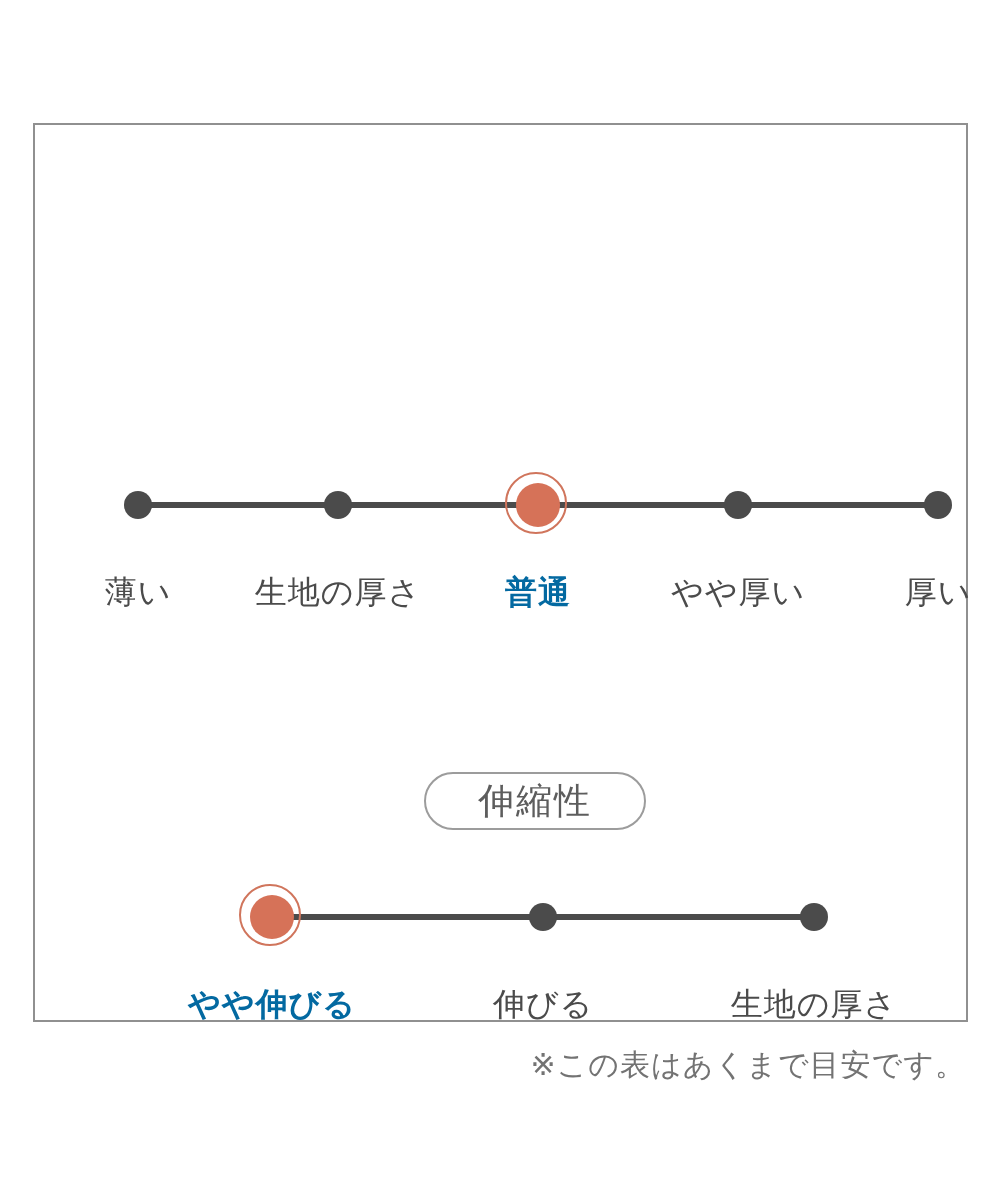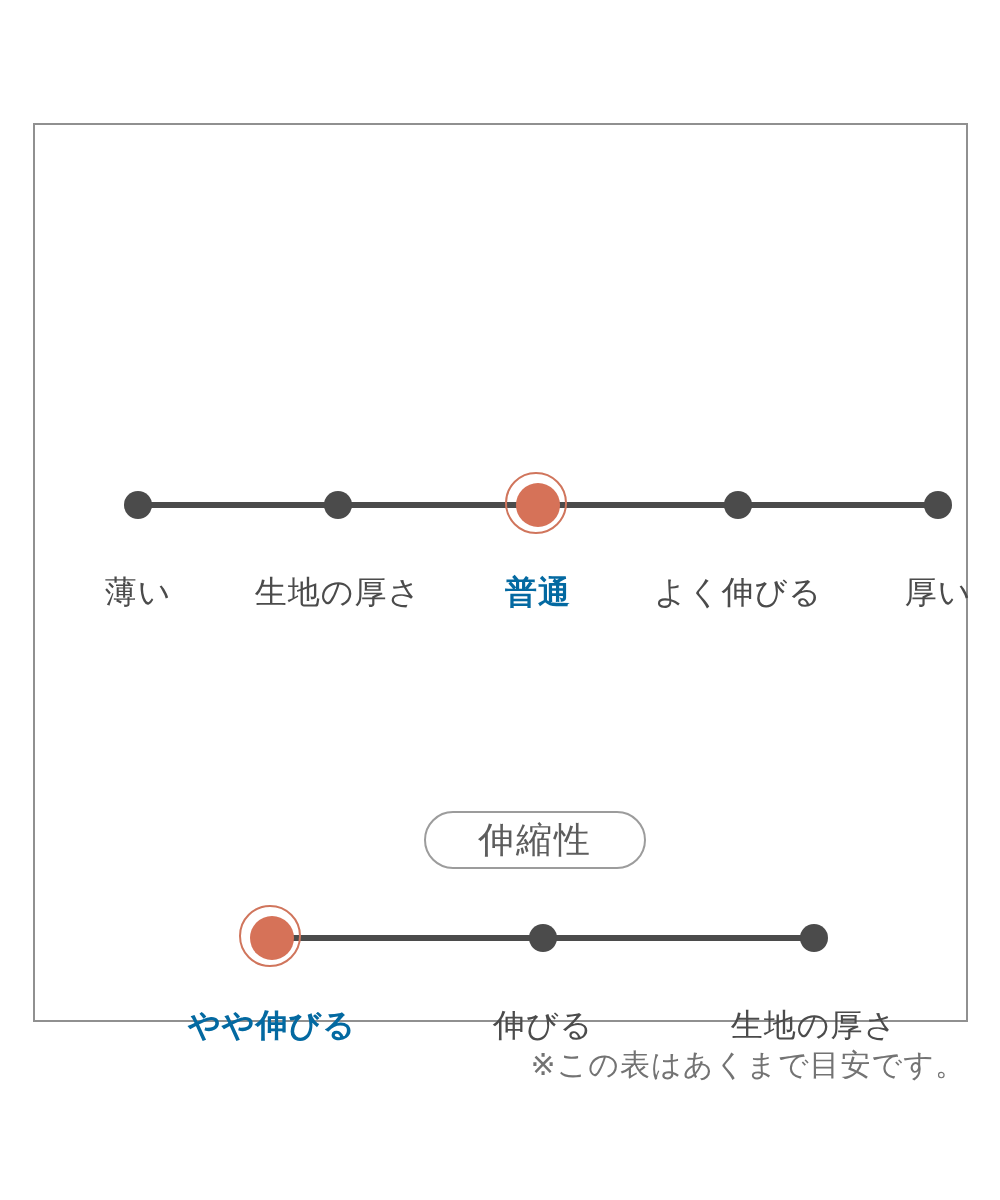--- a/index.html
+++ b/index.html
@@ -34,28 +34,28 @@
     box-sizing: border-box;
     display: flex;
     align-items: center;
     justify-content: center;
     font-size: 36px;
     letter-spacing: 2px;
     color: #5d5d5d;
     background: #ffffff;
   }
   .pill-thickness { left: 389px; top: 211px; }
-  .pill-stretch   { left: 389px; top: 686px; }
+  .pill-stretch   { left: 389px; top: 647px; }
 
   .scale {
     position: absolute;
     height: 140px;
   }
   .scale-thickness { left: 103px; top: 352px; width: 800px; }
-  .scale-stretch   { left: 237px; top: 785px; width: 542px; }
+  .scale-stretch   { left: 237px; top: 764px; width: 542px; }
 
   .scale-line {
     position: absolute;
     left: 0;
     right: 0;
     top: 25px;
     height: 6px;
     border-radius: 3px;
     background: #4b4b4b;
   }
@@ -131,21 +131,21 @@
       <div class="tick" style="left:25%">
         <span class="dot"></span>
         <span class="tick-label">生地の厚さ</span>
       </div>
       <div class="tick" style="left:50%">
         <span class="dot selected"></span>
         <span class="tick-label bold">普通</span>
       </div>
       <div class="tick" style="left:75%">
         <span class="dot"></span>
-        <span class="tick-label">よく伸びる</span>
+        <span class="tick-label">やや厚い</span>
       </div>
       <div class="tick" style="left:100%">
         <span class="dot"></span>
         <span class="tick-label">厚い</span>
       </div>
     </div>
 
     <div class="pill pill-stretch">
       <span>伸縮性</span>
     </div>

